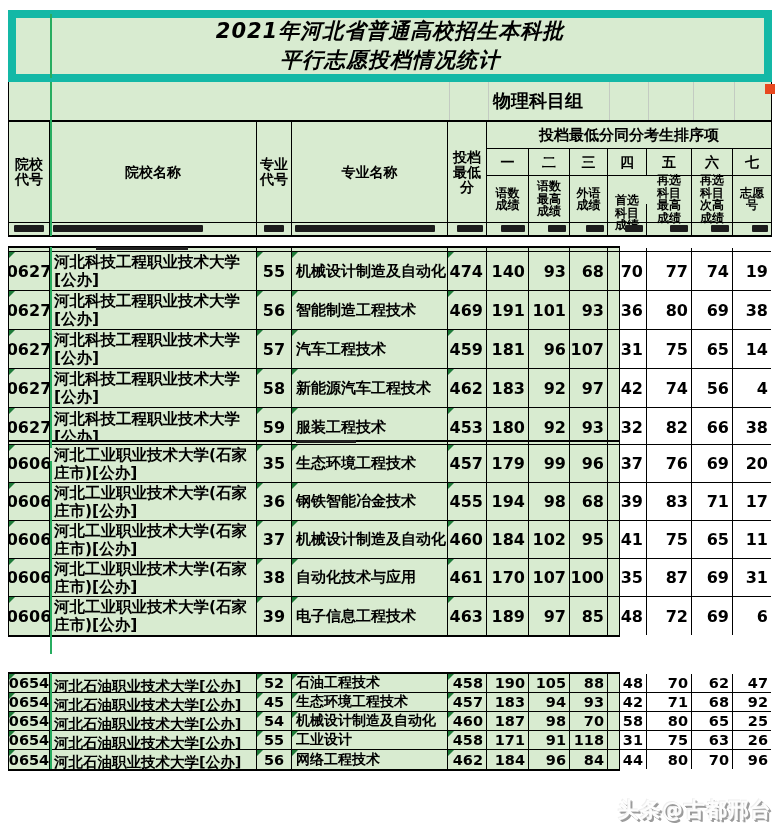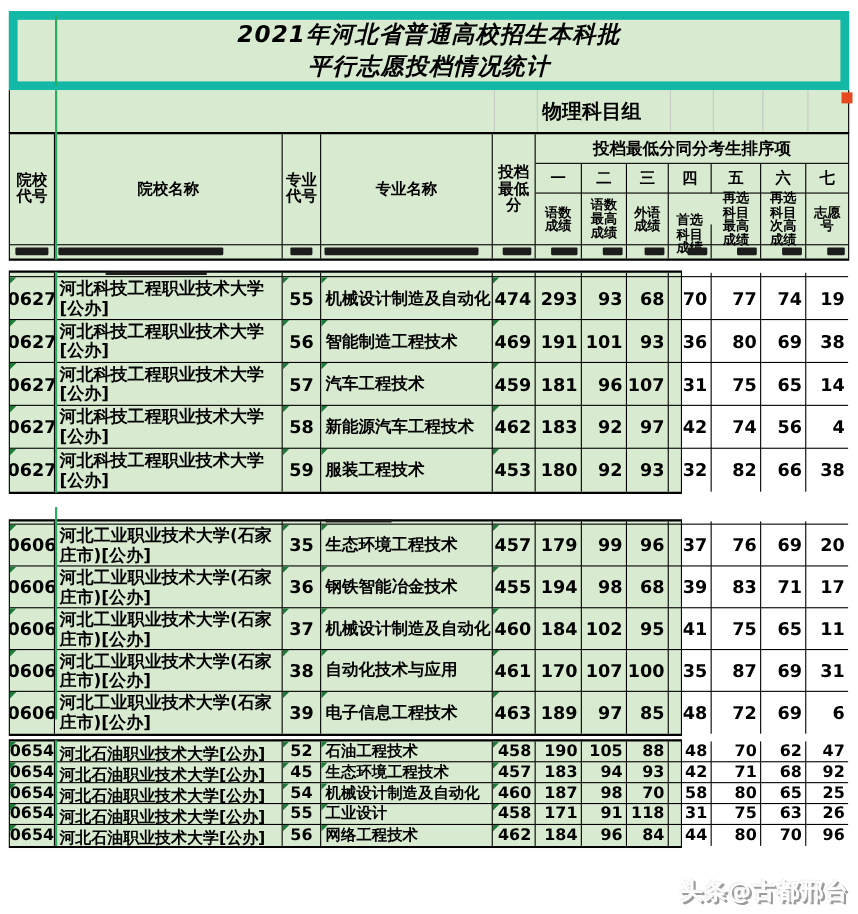--- a/index.html
+++ b/index.html
@@ -30,21 +30,21 @@
   .hc.sort-title{grid-column:6/13;border-right:none;font-size:15px;}
   .hc.num7,.hc.lab7,.hc.sl12{ }
   .hc.noR{border-right:none;}
   .hc.lab{font-size:12px;line-height:12.5px;}
   .hc.sliver{border-bottom:none;align-items:flex-start;padding-top:2px;}
   .hsm{height:7px;background:#1c1c1c;border-radius:1px;}
 
   
   .section{left:8px;width:612px;background:#d8ebd0;border:1px solid #000;border-top-width:2px;border-bottom-width:2px;}
   #sec0{top:246px;grid-template-rows:4px repeat(5,39px);}
-  #sec1{top:472px;grid-template-rows:3px repeat(5,38px);}
+  #sec1{top:440px;grid-template-rows:3px repeat(5,38px);}
   #sec2{top:672px;grid-template-rows:repeat(5,19px);}
   .cell{box-sizing:border-box;border-right:1px solid #000;border-bottom:1px solid #000;position:relative;
         display:flex;align-items:center;overflow:hidden;}
   .grid .cell:nth-child(12n){border-right:none;}
   .lastrow{border-bottom:none;}
   .c-code{justify-content:center;font-size:16px;}
   .c-name{padding:1px 2px 1px 4px;font-size:15.5px;line-height:18px;}
   .c-major{padding-left:4px;font-size:15px;white-space:nowrap;}
   .c-num{justify-content:flex-end;padding-right:3px;font-size:16px;}
   .compact .c-code{font-size:14.5px;}
@@ -123,21 +123,21 @@
     <div class="csliver"></div>
     <div class="csliver"></div>
     <div class="csliver"></div>
     <div class="csliver"></div>
     <div class="csliver" style="border-right: none;"></div>
     <div class="cell c-code tri">0627</div>
     <div class="cell c-name">河北科技工程职业技术大学[公办]</div>
     <div class="cell c-code tri">55</div>
     <div class="cell c-major tri">机械设计制造及自动化</div>
     <div class="cell c-num tri">474</div>
-    <div class="cell c-num">293</div>
+    <div class="cell c-num">140</div>
     <div class="cell c-num">93</div>
     <div class="cell c-num">68</div>
     <div class="cell c-num">70</div>
     <div class="cell c-num">77</div>
     <div class="cell c-num">74</div>
     <div class="cell c-num">19</div>
     <div class="cell c-code tri">0627</div>
     <div class="cell c-name">河北科技工程职业技术大学[公办]</div>
     <div class="cell c-code tri">56</div>
     <div class="cell c-major tri">智能制造工程技术</div>

